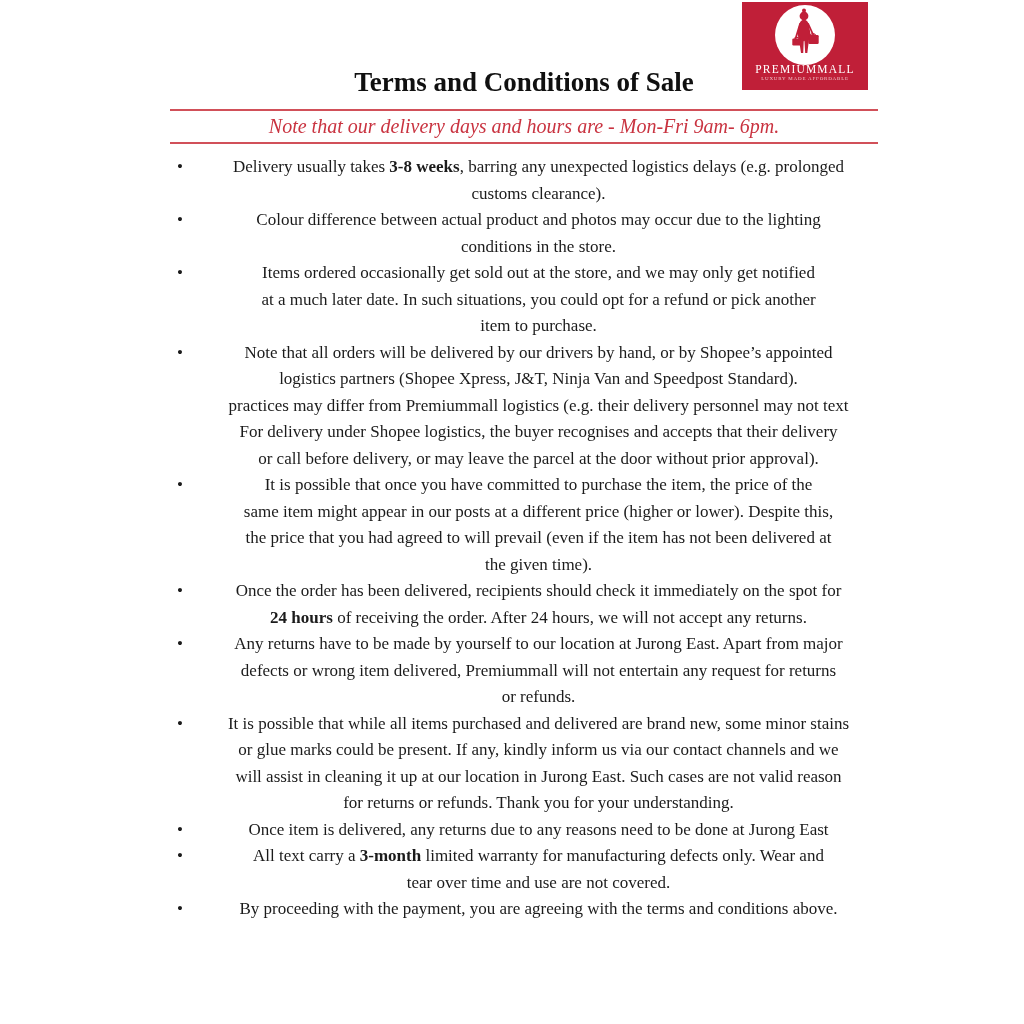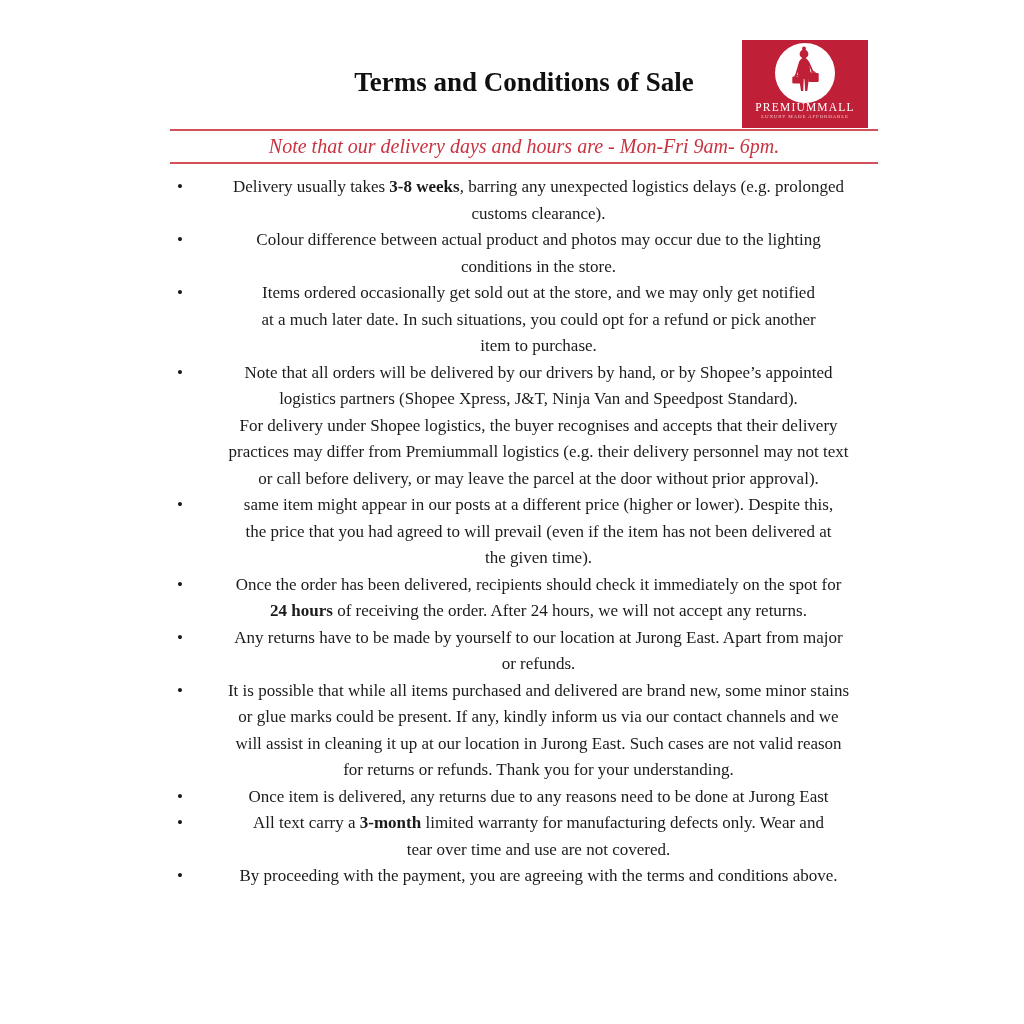--- a/index.html
+++ b/index.html
@@ -11,21 +11,20 @@
     font-family: "Liberation Serif", "DejaVu Serif", serif;
     color: #1b1b1b;
   }
 
   
   .logo {
     position: absolute;
     left: 742px; top: 2px;
     width: 126px; height: 88px;
     background: #c01f38;
-    margin-top: 38px;
   }
   .logo-circle {
     position: absolute;
     left: 33px; top: 3px;
     width: 60px; height: 60px;
   }
   .logo-brand {
     position: absolute;
     bottom: 15px; left: 0;
     width: 100%;
@@ -56,21 +55,21 @@
   }
   h1.title {
     margin: 66px 0 0 0;
     text-align: center;
     font-size: 27px;
     line-height: 32px;
     font-weight: 700;
     color: #101010;
   }
   .notice-band {
-    margin-top: 31px;
+    margin-top: 11px;
     border-top: 2px solid #d15059;
     border-bottom: 2px solid #d15059;
     padding: 2px 0 3px 0;
   }
   .notice {
     text-align: center;
     font-style: italic;
     color: #c93340;
     font-size: 20px;
     line-height: 26px;
@@ -142,35 +141,37 @@
         <div class="term-line"><span>conditions in the store.</span></div>
       </li>
       <li>
         <div class="term-line"><span>Items ordered occasionally get sold out at the store, and we may only get notified</span></div>
         <div class="term-line"><span>at a much later date. In such situations, you could opt for a refund or pick another</span></div>
         <div class="term-line"><span>item to purchase.</span></div>
       </li>
       <li>
         <div class="term-line"><span>Note that all orders will be delivered by our drivers by hand, or by Shopee’s appointed</span></div>
         <div class="term-line"><span>logistics partners (Shopee Xpress, J&amp;T, Ninja Van and Speedpost Standard).</span></div>
+        <div class="term-line"><span>practices may differ from Premiummall logistics (e.g. their delivery personnel may not text</span></div>
         <div class="term-line"><span>For delivery under Shopee logistics, the buyer recognises and accepts that their delivery</span></div>
-        <div class="term-line"><span>practices may differ from Premiummall logistics (e.g. their delivery personnel may not text</span></div>
         <div class="term-line"><span>or call before delivery, or may leave the parcel at the door without prior approval).</span></div>
       </li>
       <li>
+        <div class="term-line"><span>It is possible that once you have committed to purchase the item, the price of the</span></div>
         <div class="term-line"><span>same item might appear in our posts at a different price (higher or lower). Despite this,</span></div>
         <div class="term-line"><span>the price that you had agreed to will prevail (even if the item has not been delivered at</span></div>
         <div class="term-line"><span>the given time).</span></div>
       </li>
       <li>
         <div class="term-line"><span>Once the order has been delivered, recipients should check it immediately on the spot for</span></div>
         <div class="term-line"><span class="b">24 hours</span><span> of receiving the order. After 24 hours, we will not accept any returns.</span></div>
       </li>
       <li>
         <div class="term-line"><span>Any returns have to be made by yourself to our location at Jurong East. Apart from major</span></div>
+        <div class="term-line"><span>defects or wrong item delivered, Premiummall will not entertain any request for returns</span></div>
         <div class="term-line"><span>or refunds.</span></div>
       </li>
       <li>
         <div class="term-line"><span>It is possible that while all items purchased and delivered are brand new, some minor stains</span></div>
         <div class="term-line"><span>or glue marks could be present. If any, kindly inform us via our contact channels and we</span></div>
         <div class="term-line"><span>will assist in cleaning it up at our location in Jurong East. Such cases are not valid reason</span></div>
         <div class="term-line"><span>for returns or refunds. Thank you for your understanding.</span></div>
       </li>
       <li>
         <div class="term-line"><span>Once item is delivered, any returns due to any reasons need to be done at Jurong East</span></div>

